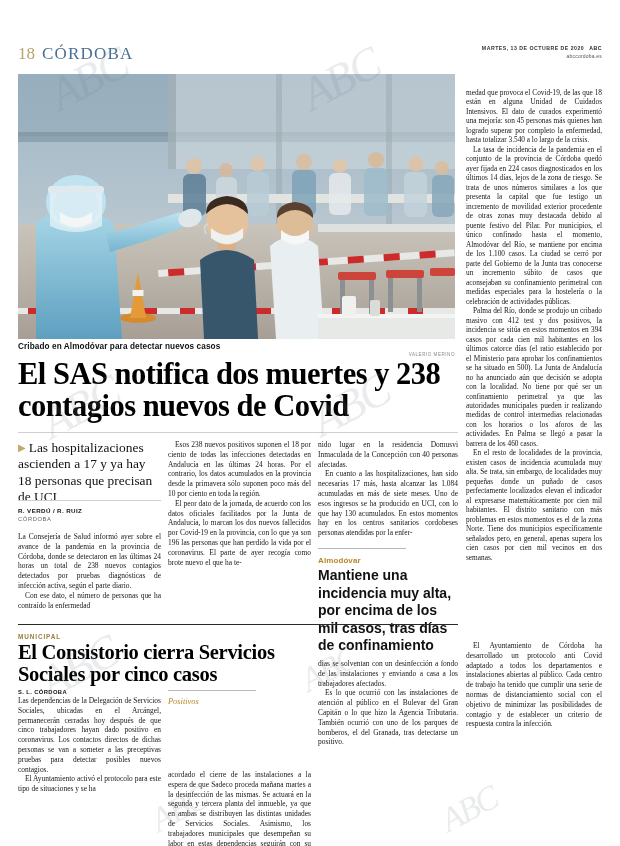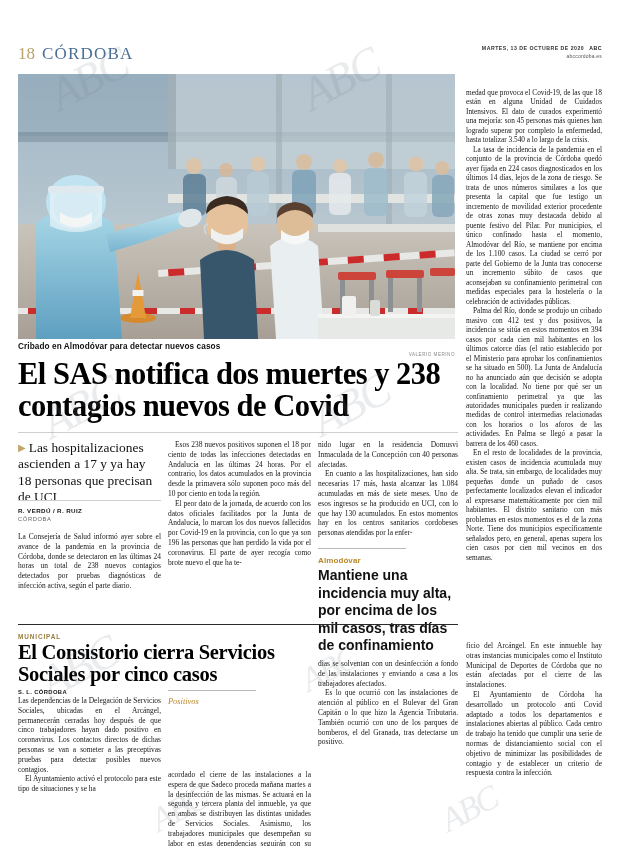--- a/index.html
+++ b/index.html
@@ -331,20 +331,21 @@
   </div>
   <div class="subhead-rule"></div>
 
   <div class="byline">
     <div class="name">R. VERDÚ / R. RUIZ</div>
     <div class="city">CÓRDOBA</div>
   </div>
 
   <div class="col" style="left:18px;top:532px;width:143px;height:78px;">
     <p class="first">La Consejería de Salud informó ayer sobre el avance de la pandemia en la provincia de Córdoba, donde se detectaron en las últimas 24 horas un total de 238 nuevos contagios detectados por pruebas diagnósticas de infección activa, según el parte diario.</p>
+    <p>Con ese dato, el número de personas que ha contraído la enfermedad</p>
   </div>
 
   <div class="col" style="left:168px;top:440px;width:143px;height:172px;">
     <p>Esos 238 nuevos positivos suponen el 18 por ciento de todas las infecciones detectadas en Andalucía en las últimas 24 horas. Por el contrario, los datos acumulados en la provincia desde la primavera sólo suponen poco más del 10 por ciento en toda la región.</p>
     <p>El peor dato de la jornada, de acuerdo con los datos oficiales facilitados por la Junta de Andalucía, lo marcan los dos nuevos fallecidos por Covid-19 en la provincia, con lo que ya son 196 las personas que han perdido la vida por el coronavirus. El parte de ayer recogía como brote nuevo el que ha te-</p>
   </div>
 
   <div class="col" style="left:318px;top:440px;width:140px;height:104px;">
     <p class="first">nido lugar en la residencia Domusvi Inmaculada de la Concepción con 40 personas afectadas.</p>
     <p>En cuanto a las hospitalizaciones, han sido necesarias 17 más, hasta alcanzar las 1.084 acumuladas en más de siete meses. Uno de esos ingresos se ha producido en UCI, con lo que hay 130 acumulados. En estos momentos hay en los centros sanitarios cordobeses personas atendidas por la enfer-</p>
@@ -377,21 +378,20 @@
   <div class="col" style="left:168px;top:770px;width:143px;height:55px;">
     <p class="first">acordado el cierre de las instalaciones a la espera de que Sadeco proceda mañana martes a la desinfección de las mismas. Se actuará en la segunda y tercera planta del inmueble, ya que en ambas se distribuyen las distintas unidades de Servicios Sociales. Asimismo, los trabajadores municipales que desempeñan su labor en estas dependencias seguirán con su actividad mediante teletrabajo.</p>
   </div>
 
   <div class="col" style="left:318px;top:641px;width:140px;height:185px;margin-top:18px;">
     <p class="first">dias se solventan con un desinfección a fondo de las instalaciones y enviando a casa a los trabajadores afectados.</p>
     <p>Es lo que ocurrió con las instalaciones de atención al público en el Bulevar del Gran Capitán o lo que hizo la Agencia Tributaria. También ocurrió con uno de los parques de bomberos, el del Granada, tras detectarse un positivo.</p>
   </div>
 
   <div class="col" style="left:466px;top:641px;width:136px;height:185px;">
-    <p class="first">ficio del Arcángel. En este inmueble hay otras instancias municipales como el Instituto Municipal de Deportes de Córdoba que no están afectadas por el cierre de las instalaciones.</p>
     <p>El Ayuntamiento de Córdoba ha desarrollado un protocolo anti Covid adaptado a todos los departamentos e instalaciones abiertas al público. Cada centro de trabajo ha tenido que cumplir una serie de normas de distanciamiento social con el objetivo de minimizar las posibilidades de contagio y de establecer un criterio de respuesta contra la infección.</p>
   </div>
 
   <div class="pq-rule"></div>
   <div class="pq-kicker">Positivos</div>
 
   <div class="wm" style="left:48px;top:52px;">ABC</div>
   <div class="wm" style="left:300px;top:52px;">ABC</div>
   <div class="wm" style="left:40px;top:380px;">ABC</div>
   <div class="wm" style="left:310px;top:378px;">ABC</div>

